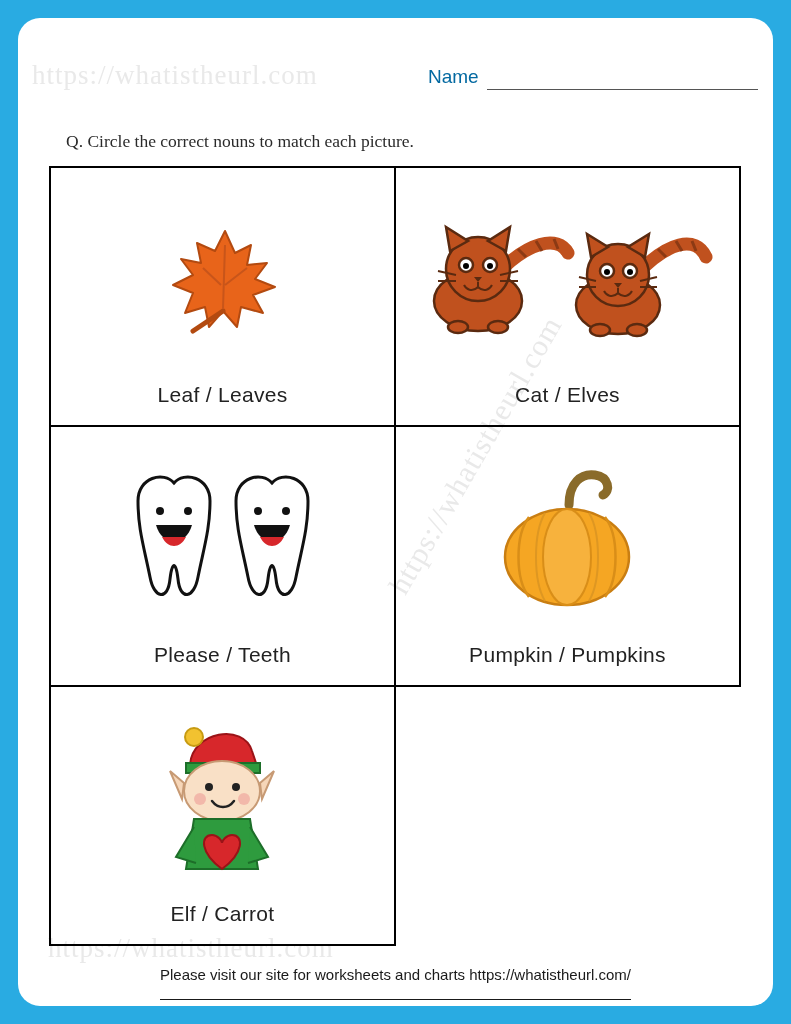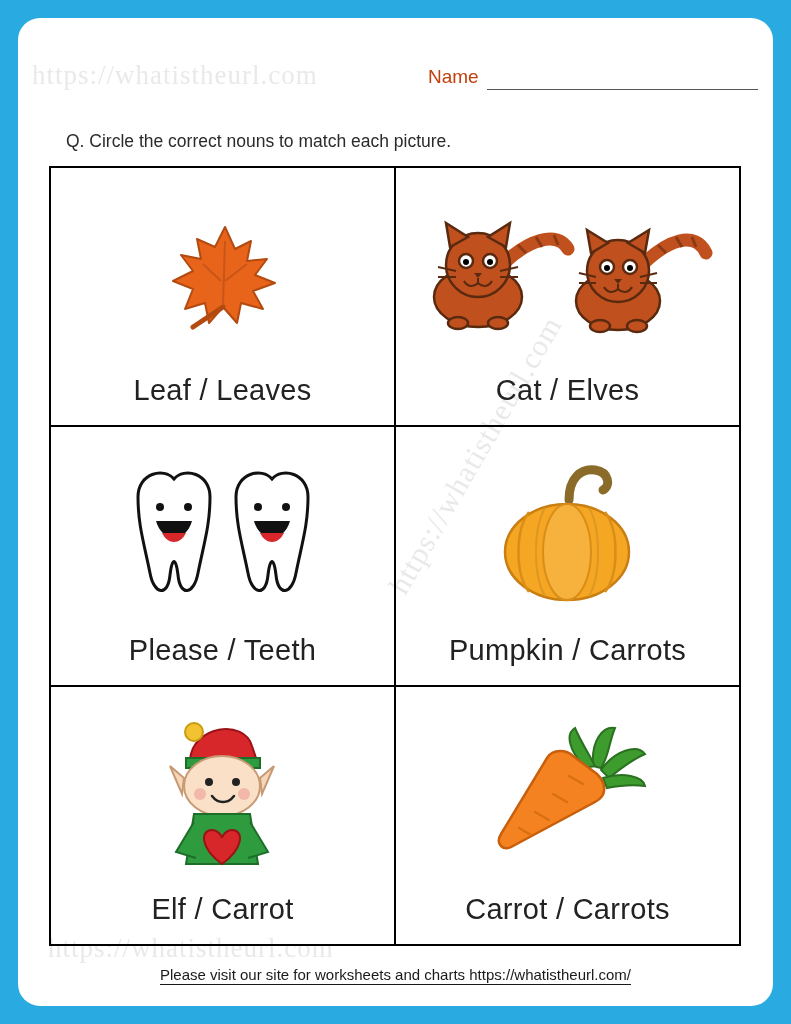--- a/index.html
+++ b/index.html
@@ -48,36 +48,36 @@
     position: absolute;
     left: 410px;
     top: 48px;
     width: 330px;
     display: flex;
     align-items: flex-end;
   }
   .name-label {
     font-family: "Liberation Sans", sans-serif;
     font-size: 19px;
-    color: #c2410c;
+    color: #0369a1;
     margin-right: 8px;
     padding-bottom: 2px;
   }
   .name-line {
     flex: 1;
     border-bottom: 1.5px solid #555;
     height: 22px;
   }
   .question {
     position: absolute;
     left: 48px;
     top: 113px;
     font-size: 17.5px;
     color: #2b2b2b;
-    font-family: Liberation Sans, sans-serif;
+    font-family: Liberation Serif, serif;
   }
   
   .grid {
     position: absolute;
     left: 31px;
     top: 148px;
     width: 692px;
     height: 780px;
     display: grid;
     grid-template-columns: 1fr 1fr;
@@ -97,38 +97,38 @@
     overflow: hidden;
   }
   .art {
     flex: 1;
     display: flex;
     align-items: center;
     justify-content: center;
     width: 100%;
   }
   .caption {
-    font-size: 29px;
+    font-size: 21px;
     color: #222;
     font-family: "Liberation Sans", sans-serif;
     padding-bottom: 18px;
     letter-spacing: 0.3px;
   }
   
   .footer {
     position: absolute;
     left: 0;
     top: 948px;
     width: 100%;
     text-align: center;
     font-size: 15px;
     color: #1a1a1a;
     font-family: "Liberation Sans", sans-serif;
   }
-  .footer span { border-bottom: 1px solid #1a1a1a; padding-bottom: 1px; }
+  .footer span { border-bottom: 1px solid #1a1a1a; padding-bottom: 16px; }
 </style>
 </head>
 <body>
 
 <div class="page">
 
   <div class="wm wm-top">https://whatistheurl.com</div>
   <div class="wm wm-bottom">https://whatistheurl.com</div>
   <div class="wm wm-diag">https://whatistheurl.com</div>
 
@@ -222,21 +222,21 @@
         <svg width="165" height="150" viewBox="0 0 165 150">
           <path d="M84 40 C84 18 96 8 110 10 C124 12 126 26 118 30" fill="none" stroke="#8A6B2A" stroke-width="9" stroke-linecap="round"></path>
           <ellipse cx="82" cy="92" rx="62" ry="48" fill="#F5A623" stroke="#C97E12" stroke-width="2.5"></ellipse>
           <ellipse cx="82" cy="92" rx="24" ry="48" fill="#F7B23D" stroke="#D98E18" stroke-width="2"></ellipse>
           <path d="M44 52 C30 70 30 114 44 132" fill="none" stroke="#D98E18" stroke-width="2.5"></path>
           <path d="M120 52 C134 70 134 114 120 132" fill="none" stroke="#D98E18" stroke-width="2.5"></path>
           <path d="M60 48 C48 68 48 116 60 136" fill="none" stroke="#DE9722" stroke-width="2"></path>
           <path d="M104 48 C116 68 116 116 104 136" fill="none" stroke="#DE9722" stroke-width="2"></path>
         </svg>
       </div>
-      <div class="caption">Pumpkin / Carrots</div>
+      <div class="caption">Pumpkin / Pumpkins</div>
     </div>
 
     <div class="cell">
       <div class="art">
         <svg width="150" height="165" viewBox="0 0 150 165">
 
           <path d="M42 48 C44 14 96 6 104 34 L108 46 Z" fill="#D7272B" stroke="#9B1317" stroke-width="2"></path>
           <circle cx="46" cy="20" r="9" fill="#F2C230" stroke="#C79B12" stroke-width="2"></circle>
           <path d="M38 46 L112 46 L112 56 L38 56 Z" fill="#2E9B3E" stroke="#1D6E29" stroke-width="2"></path>
 
@@ -254,40 +254,20 @@
 
           <path d="M46 110 L28 140 L48 146" fill="#2E9B3E" stroke="#1D6E29" stroke-width="2"></path>
           <path d="M102 110 L120 140 L100 146" fill="#2E9B3E" stroke="#1D6E29" stroke-width="2"></path>
 
           <path d="M74 152 C52 136 52 118 64 118 C70 118 74 124 74 126 C74 124 78 118 84 118 C96 118 96 136 74 152 Z" fill="#D7272B" stroke="#9B1317" stroke-width="2"></path>
         </svg>
       </div>
       <div class="caption">Elf / Carrot</div>
     </div>
 
-    <div class="cell">
-      <div class="art">
-        <svg width="190" height="145" viewBox="0 0 190 145">
-          <g fill="#3E9B2E" stroke="#2A7020" stroke-width="2">
-            <path d="M120 44 C118 18 130 4 142 6 C136 20 136 34 128 46 Z"></path>
-            <path d="M128 48 C142 28 164 22 172 32 C158 38 146 48 136 56 Z"></path>
-            <path d="M112 46 C96 28 92 12 102 6 C108 20 116 32 122 44 Z"></path>
-            <path d="M130 56 C150 50 170 54 172 64 C158 62 144 64 134 66 Z"></path>
-          </g>
-          <path d="M124 52 C134 62 134 74 122 80 L40 124 C30 130 22 122 28 112 L74 36 C80 26 94 28 100 34 Z" fill="#F58220" stroke="#C75F0C" stroke-width="2.5"></path>
-          <g stroke="#D9700F" stroke-width="2.5" fill="none" stroke-linecap="round">
-            <path d="M96 54 L110 62"></path>
-            <path d="M80 72 L94 80"></path>
-            <path d="M62 90 L76 98"></path>
-            <path d="M46 106 L58 113"></path>
-          </g>
-        </svg>
-      </div>
-      <div class="caption">Carrot / Carrots</div>
-    </div>
 
   </div>
 
   <div class="footer">
     <span>Please visit our site for worksheets and charts https://whatistheurl.com/</span>
   </div>
 
 </div>
 
 </body></html>

